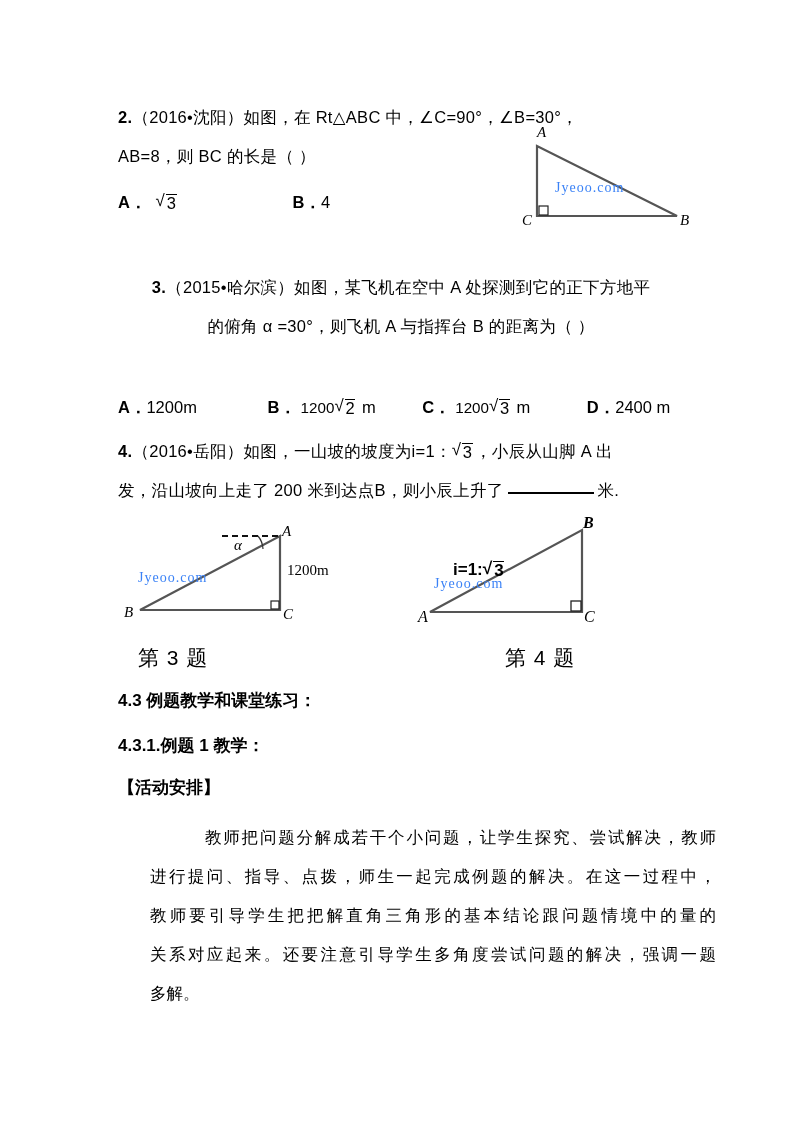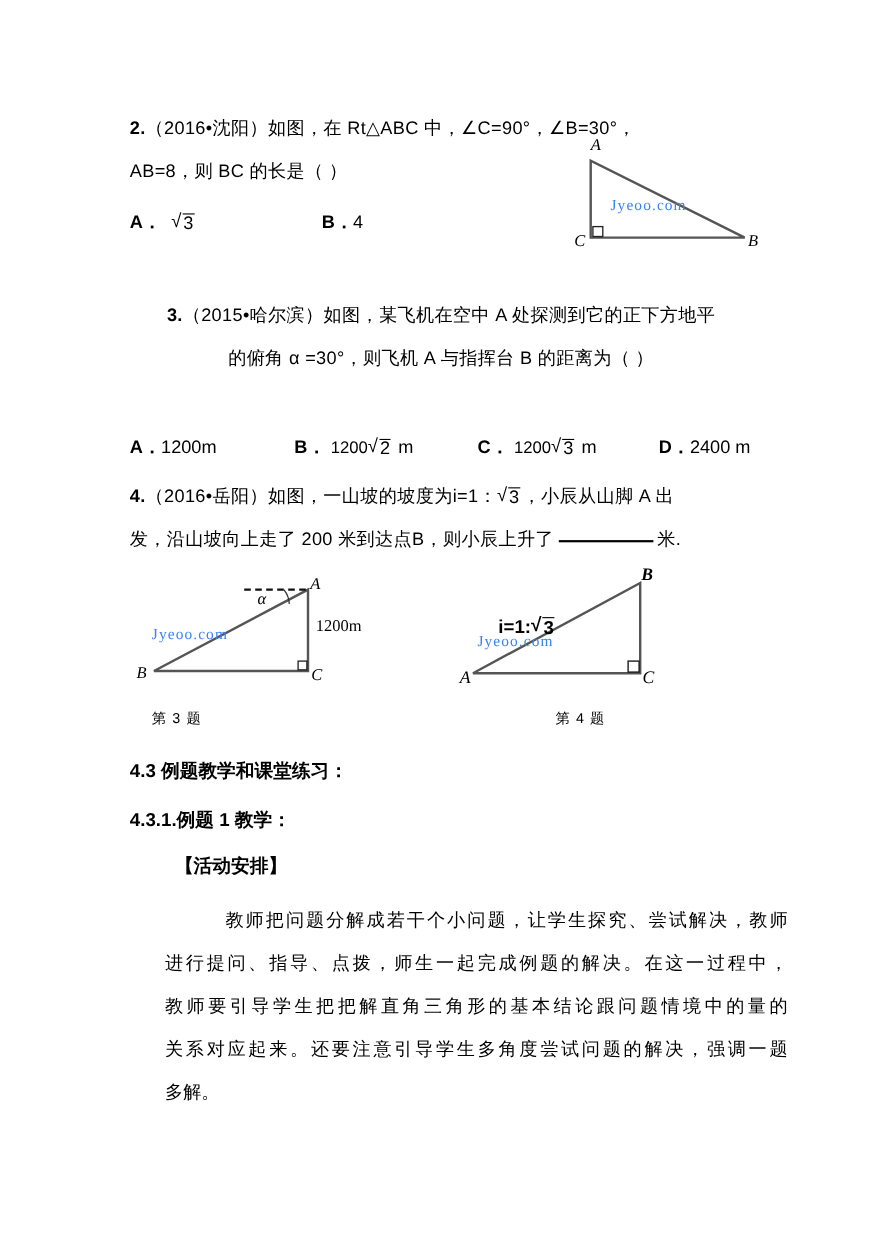--- a/index.html
+++ b/index.html
@@ -99,21 +99,21 @@
   }
   .para .pline.last { text-align-last: left; }
 
   
   .fig {
     position: absolute;
   }
   .fig svg { display: block; }
   .fig-caption {
     position: absolute;
-    font-size: 13px;
+    font-size: 21px;
     white-space: nowrap;
     letter-spacing: 1px;
   }
   .watermark {
     position: absolute;
     font-size: 14px;
     color: #3b82f6;
     font-family: "Liberation Serif", serif;
     letter-spacing: 1px;
     user-select: none;
@@ -169,21 +169,21 @@
     </div>
   </div>
 
   <div class="choices" style="top:388px; left:118px; width:566px;">
     <span class="opt" style="width:145px;">
       <span class="opt-label">A．</span><span>1200m</span>
     </span>
     <span class="opt" style="width:150px;">
       <span class="opt-label">B．</span>&nbsp;<span class="small-num">1200</span><span class="rad"><span class="radicand">2</span></span><span> m</span>
     </span>
-    <span class="opt" style="width:160px;margin-left:12px;">
+    <span class="opt" style="width:160px;">
       <span class="opt-label">C．</span>&nbsp;<span class="small-num">1200</span><span class="rad"><span class="radicand">3</span></span><span>  m</span>
     </span>
     <span class="opt">
       <span class="opt-label">D．</span><span>2400 m</span>
     </span>
   </div>
 
   <div class="q-block" style="top:432px;">
     <div class="q-line">
       <span class="q-num">4</span><span class="q-num">.</span><span>（2016•岳阳）如图，一山坡的坡度为i=1：</span><span class="rad"><span class="radicand">3</span></span><span>，小辰从山脚 A 出</span>
@@ -222,21 +222,21 @@
     <span style="position:absolute; left:163px; top:-2px; font-family:'Liberation Serif',serif; font-style:italic; font-size:16px; font-weight:bold;">B</span>
     <span style="position:absolute; left:-2px; top:92px; font-family:'Liberation Serif',serif; font-style:italic; font-size:16px;">A</span>
     <span style="position:absolute; left:164px; top:92px; font-family:'Liberation Serif',serif; font-style:italic; font-size:16px;">C</span>
     <span style="position:absolute; left:33px; top:44px; font-size:17px; font-weight:bold; white-space:nowrap;"><span>i=1:</span><span class="rad"><span class="radicand">3</span></span></span>
     <span class="watermark" style="left:14px; top:60px;">Jyeoo.com</span>
   </div>
   <div class="fig-caption" style="left:505px; top:644px;">第 4 题</div>
 
   <div class="heading" style="top:681px;">4.3 例题教学和课堂练习：</div>
   <div class="heading" style="top:726px;">4.3.1.例题 1 教学：</div>
-  <div class="heading" style="top:768px;margin-left:41px;">【活动安排】</div>
+  <div class="heading" style="top:768px;">【活动安排】</div>
 
   <div class="para" style="top:818px;margin-left:32px;">
     <div class="pline">
       <span>　　　</span><span>教师把问题分解成若干个小问题，让学生探究、尝试解决，教师</span>
     </div>
     <div class="pline">进行提问、指导、点拨，师生一起完成例题的解决。在这一过程中，</div>
     <div class="pline">教师要引导学生把把解直角三角形的基本结论跟问题情境中的量的</div>
     <div class="pline">关系对应起来。还要注意引导学生多角度尝试问题的解决，强调一题</div>
     <div class="pline last">多解。</div>
   </div>

